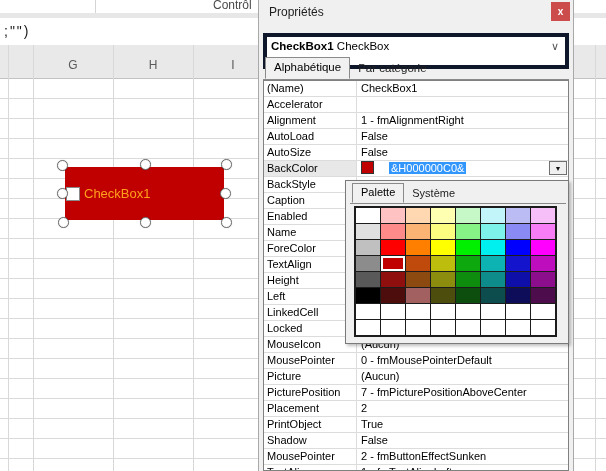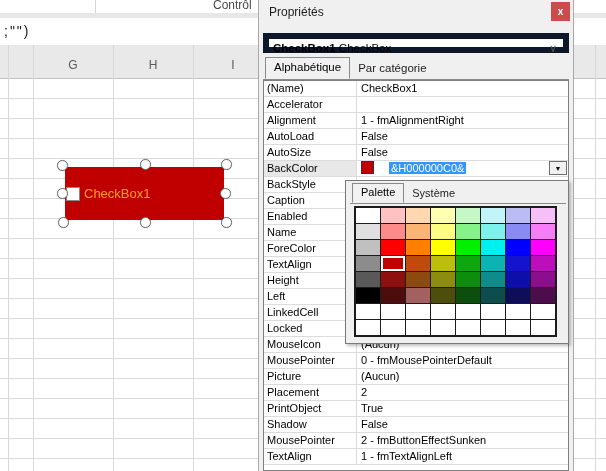--- a/index.html
+++ b/index.html
@@ -25,21 +25,21 @@
   .cbx-tickbox{position:absolute;left:1px;top:20px;width:12px;height:12px;background:#fff;border:1px solid #8a8a8a;}
   .cbx-caption{position:absolute;left:19px;top:19px;font-size:13px;}
   .handle{position:absolute;width:9px;height:9px;border-radius:50%;background:#fff;border:1px solid #6e6e6e;box-shadow:0 0 1px rgba(0,0,0,.35);}
 
   
   .props{position:absolute;left:258px;top:0;width:316px;height:471px;background:#f0f0f0;
          border-left:1px solid #a9a9a9;border-right:1px solid #a9a9a9;box-sizing:border-box;}
   .props-title{position:absolute;left:10px;top:5px;font-size:12px;color:#1e1e1e;}
   .close-btn{position:absolute;right:3px;top:2px;width:19px;height:19px;border:none;
              color:#fff;font-size:10px;font-weight:bold;text-align:center;line-height:19px;padding:0;cursor:pointer;}
-  .combo{position:absolute;left:4px;right:4px;top:33px;height:20px;background:#fff;border:6px solid #0f172a;
+  .combo{position:absolute;left:4px;right:4px;top:33px;height:36px;background:#fff;border:4px solid #0f172a;
          box-sizing:border-box;font-size:11.5px;line-height:18px;padding-left:4px;}
   .combo b{font-weight:bold;}
   .combo-chevron{position:absolute;right:6px;top:0;font-size:11px;color:#555;line-height:18px;}
   .tabstrip{position:absolute;left:4px;right:4px;top:57px;height:23px;border-bottom:1px solid #8a8a8a;box-sizing:border-box;}
   .tab{display:inline-block;font-size:11.5px;padding:0 8px;vertical-align:bottom;}
   .tab.active{border:1px solid #8a8a8a;border-bottom:1px solid #f0f0f0;background:#f1f1f1;height:20px;line-height:19px;
               margin-left:2px;margin-bottom:-1px;position:relative;z-index:2;}
   .tab.inactive{height:18px;line-height:17px;color:#222;}
   .pgrid{position:absolute;left:4px;right:4px;top:80px;bottom:0;background:#fff;border:1px solid #808080;
          box-sizing:border-box;overflow:hidden;}
@@ -185,20 +185,24 @@
         <div class="plabel">MouseIcon</div>
         <div class="pvalue">(Aucun)</div>
       </div>
       <div class="prow">
         <div class="plabel">MousePointer</div>
         <div class="pvalue">0 - fmMousePointerDefault</div>
       </div>
       <div class="prow">
         <div class="plabel">Picture</div>
         <div class="pvalue">(Aucun)</div>
+      </div>
+      <div class="prow">
+        <div class="plabel">PicturePosition</div>
+        <div class="pvalue">7 - fmPicturePositionAboveCenter</div>
       </div>
       <div class="prow">
         <div class="plabel">Placement</div>
         <div class="pvalue">2</div>
       </div>
       <div class="prow">
         <div class="plabel">PrintObject</div>
         <div class="pvalue">True</div>
       </div>
       <div class="prow">

